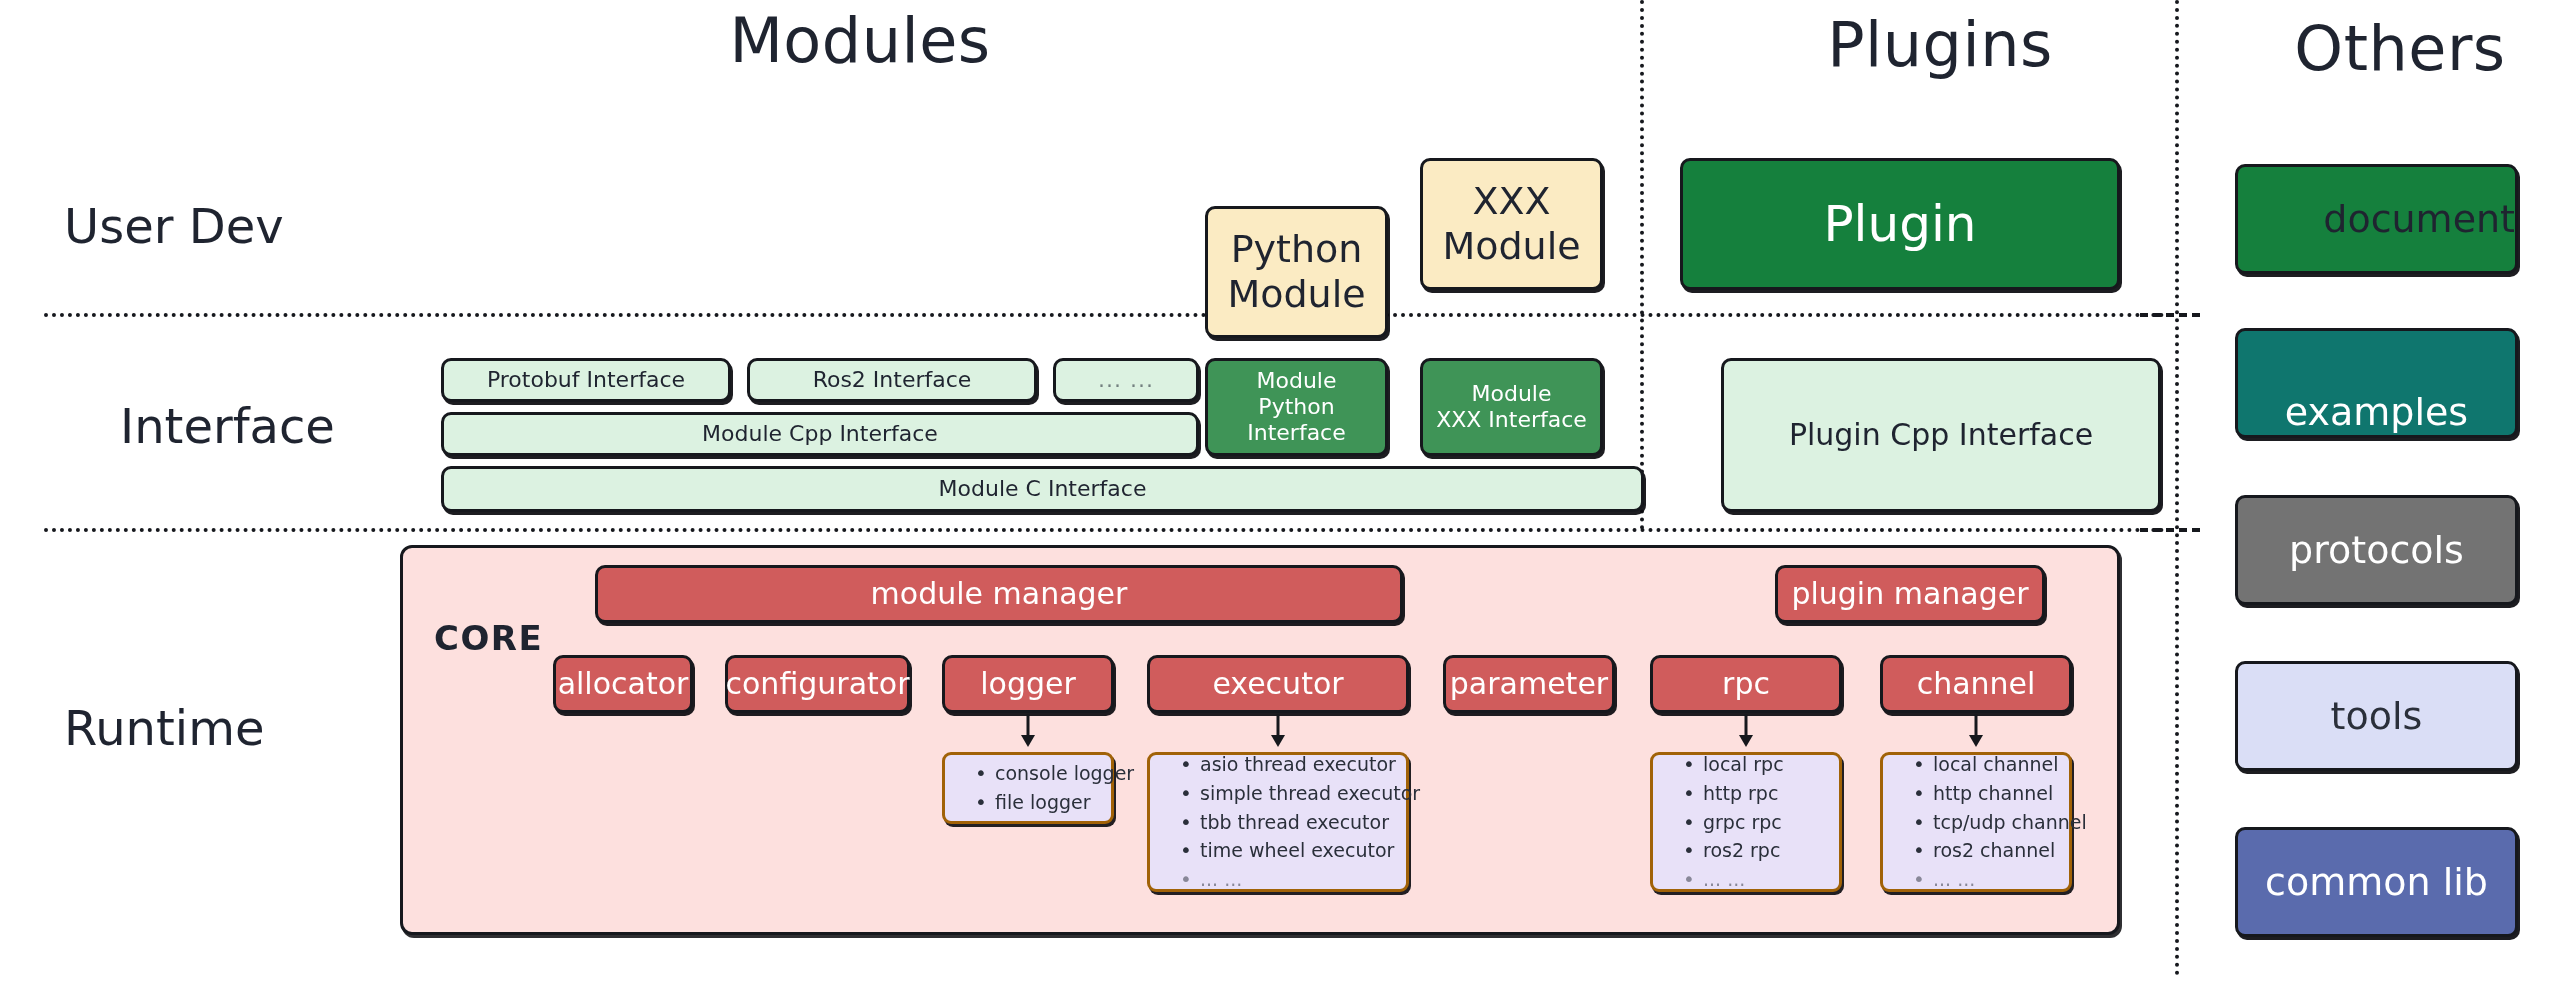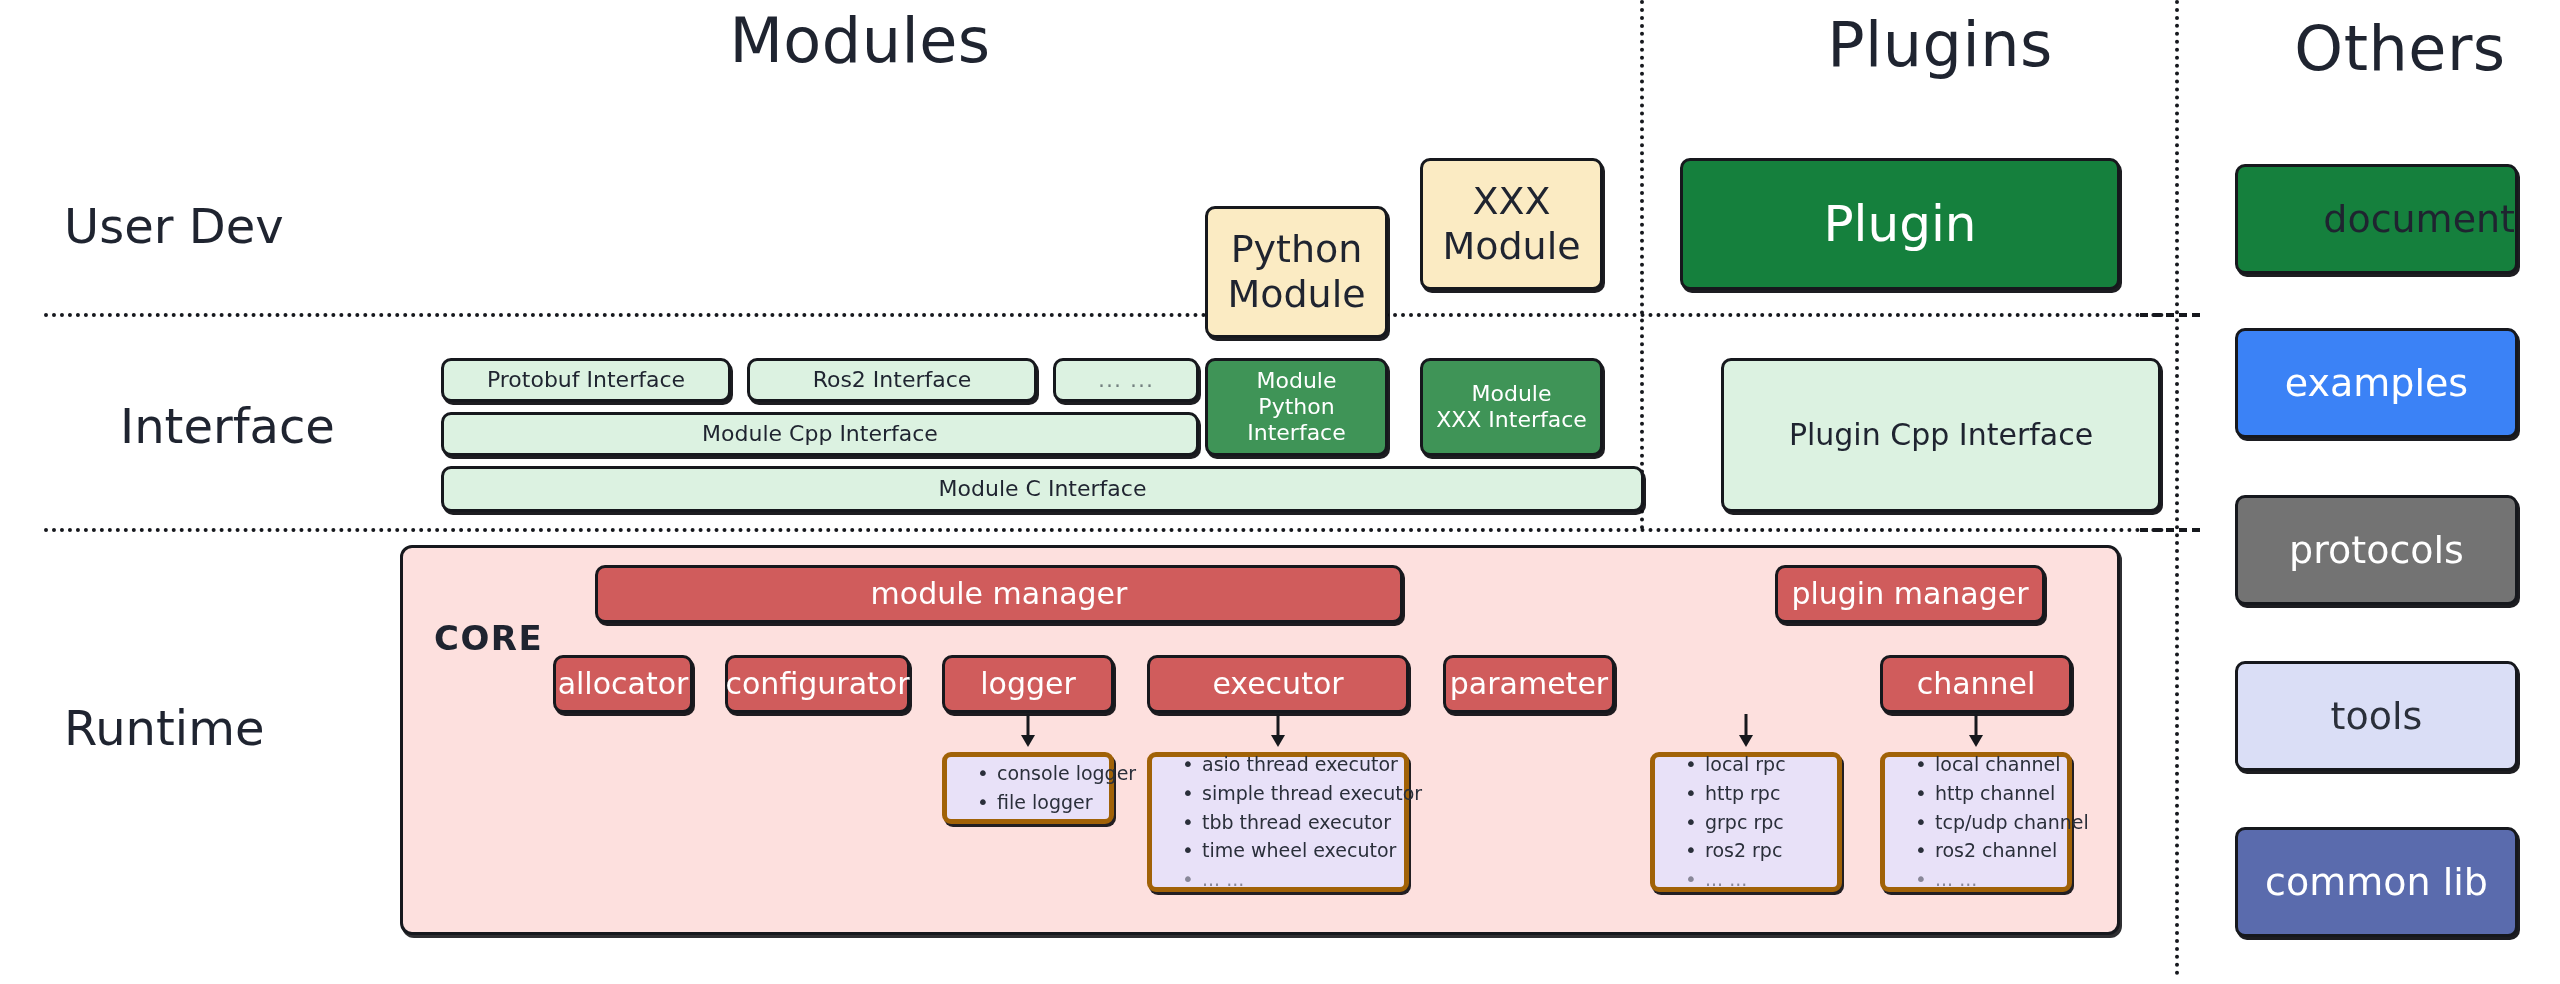--- a/index.html
+++ b/index.html
@@ -60,42 +60,42 @@
   }
 
   
   .f-yellow   {background:#fbebc3;color:#1f2430;}
   .f-gold     {background:#15803d;color:#ffffff;}
   .f-green-lt {background:#dcf2e1;color:#1f2430;margin-left:41px;}
   .f-green-dk {background:#3f9457;color:#ffffff;}
   .f-pinkbg   {background:#fde0de;color:#1f2430;}
   .f-red      {background:#d05c5c;color:#ffffff;}
   .f-white    {background:#15803d;color:#1f2430;justify-content:flex-end;}
-  .f-gray     {background:#3b82f6;color:#ffffff;}
+  .f-gray     {background:#0f766e;color:#ffffff;align-items:flex-end;}
   .f-dkgray   {background:#737373;color:#ffffff;}
   .f-periw    {background:#dadef6;color:#2a2f3a;}
   .f-navy     {background:#5a6bad;color:#ffffff;}
 
   
   .t-xl   {font-size:50px;}
   .t-lg   {font-size:38px;}
   .t-md   {font-size:30px;}
   .t-sm   {font-size:22px;}
 
   
   .corepanel{box-shadow:2px 3px 0 rgba(10,10,14,.85);}
   .corelabel{
     position:absolute;
     font-weight:bold;font-size:34px;letter-spacing:1.5px;color:#1f2430;
   }
 
   
   .listbox{
     position:absolute;box-sizing:border-box;
-    border:5px solid #a16207;border-radius:9px;
+    border:3px solid #a16207;border-radius:9px;
     background:#e8e1f8;
     box-shadow:2px 3px 0 rgba(10,10,14,.9);
     display:flex;align-items:center;
   }
   .listbox ul{
     margin:0;padding:0 0 0 30px;list-style:none;
     font-size:19px;color:#2a2f3a;line-height:1.52;
   }
   .listbox li{position:relative;padding-left:20px;white-space:nowrap;}
   .listbox li:before{
@@ -193,20 +193,23 @@
   </div>
   <div class="box f-red t-md" style="left:942px;top:655px;width:172px;height:58px;">
     <span>logger</span>
   </div>
   <div class="box f-red t-md" style="left:1147px;top:655px;width:262px;height:58px;">
     <span>executor</span>
   </div>
   <div class="box f-red t-md" style="left:1443px;top:655px;width:172px;height:58px;">
     <span>parameter</span>
   </div>
+  <div class="box f-red t-md" style="left:1650px;top:655px;width:192px;height:58px;">
+    <span>rpc</span>
+  </div>
   <div class="box f-red t-md" style="left:1880px;top:655px;width:192px;height:58px;">
     <span>channel</span>
   </div>
 
   <div class="arrow" style="left:1015px;top:714px;">
     <svg width="26" height="34" viewBox="0 0 26 34">
         <path d="M13 0 L13 24" stroke="#16181d" stroke-width="3" fill="none"></path>
         <path d="M13 33 L6 21 L20 21 Z" fill="#16181d"></path>
       </svg>
   </div>

